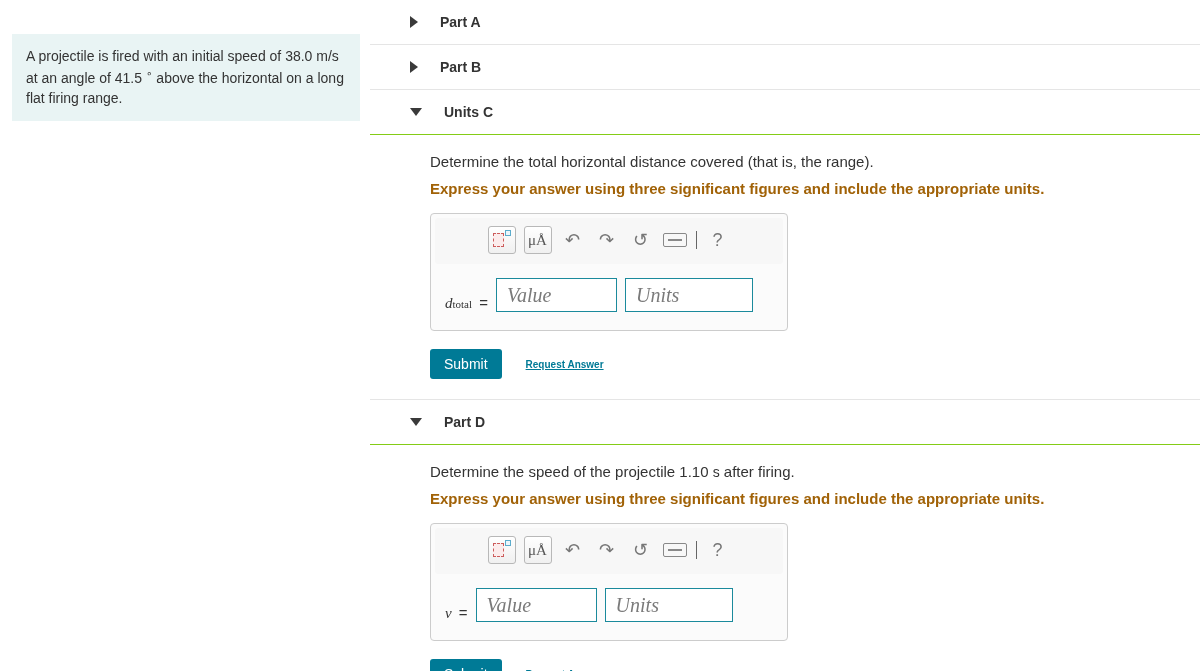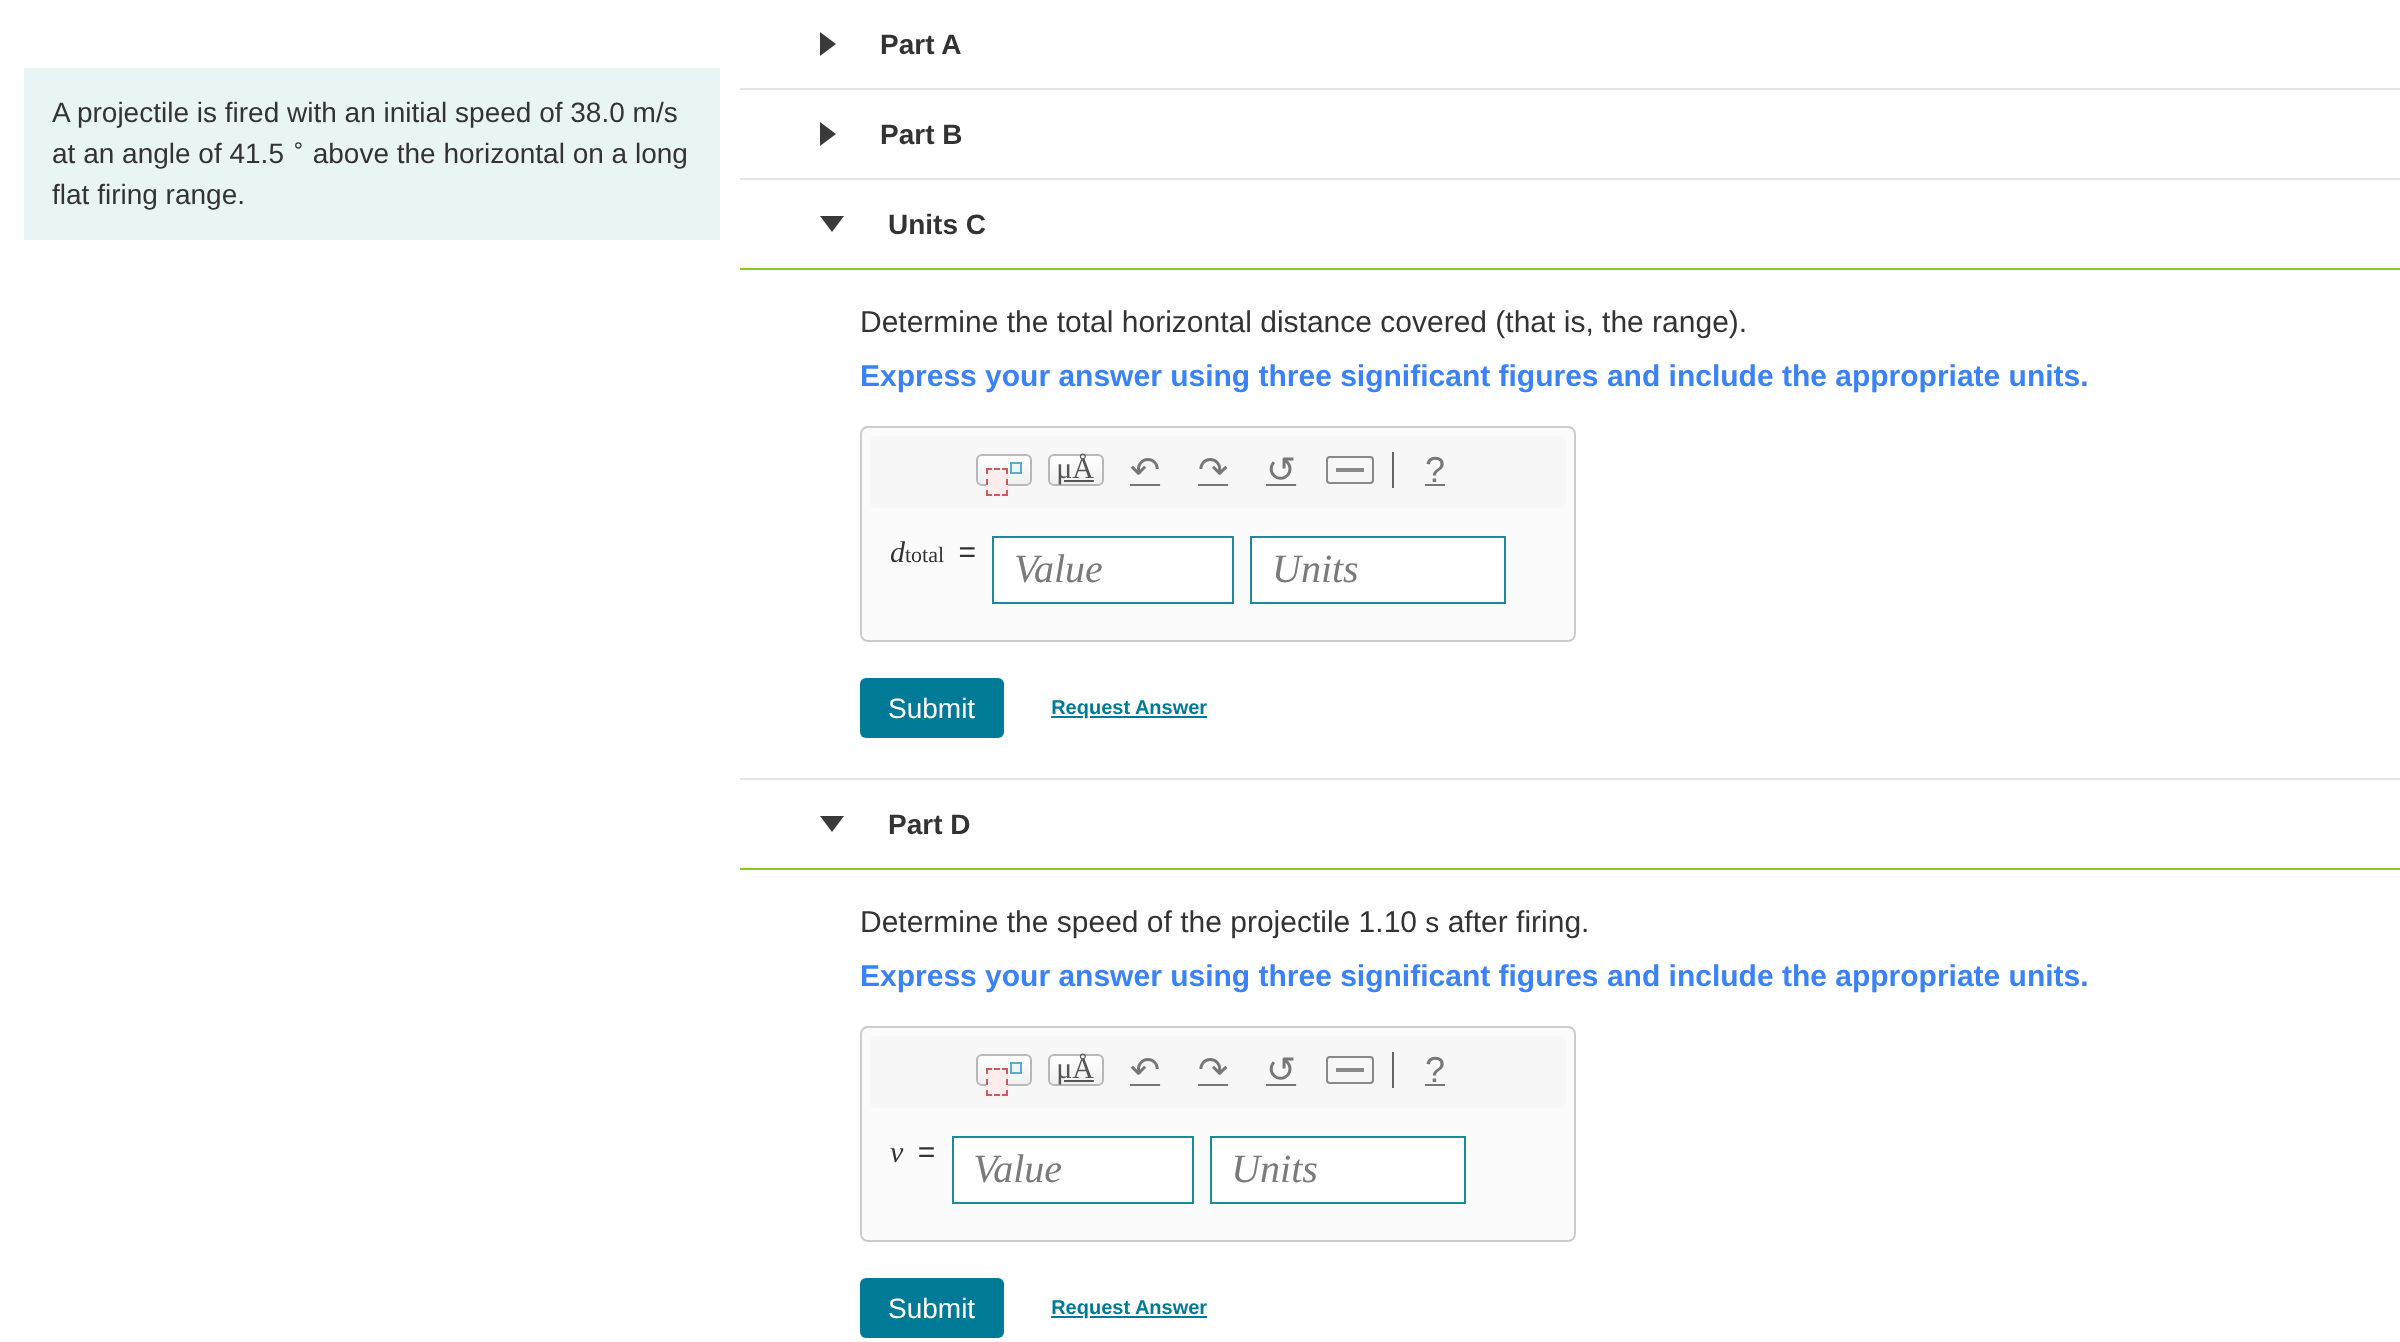--- a/index.html
+++ b/index.html
@@ -53,47 +53,46 @@
     border-left: 6px solid transparent;
     border-right: 6px solid transparent;
     border-top: 8px solid #3a3a3a;
   }
   .part-title { font-weight: bold; color: #333; }
   .part-body {
     padding: 18px 30px 20px 60px;
     border-top: 1px solid #84cc16;
   }
   .question { font-size: 15px; color: #333; margin-bottom: 10px; }
-  .instruction { font-weight: bold; font-size: 15px; color: #3b82f6; margin-bottom: 16px; }
+  .instruction { font-weight: bold; font-size: 15px; color: #a16207; margin-bottom: 16px; }
   .answer-panel {
     border: 1px solid #cccccc;
     border-radius: 4px;
     background: #fbfbfb;
     width: 358px;
     padding: 4px;
   }
   .toolbar {
     display: flex;
     align-items: center;
     justify-content: center;
     gap: 8px;
     padding: 8px 4px 10px 4px;
     background: #f7f7f7;
     border-radius: 3px;
   }
   .tb-btn {
-    width: 28px; height: 16px;
+    width: 28px; height: 28px;
     border: 1px solid #b8b8b8;
     border-radius: 3px;
     background: linear-gradient(#fff,#f0f0f0);
     display: flex; align-items: center; justify-content: center;
     font-size: 14px;
     color: #555;
     cursor: pointer;
-    text-decoration: underline;
   }
   .tb-btn.plain {
     border: none;
     background: none;
     font-size: 18px;
     color: #777;
     width: 26px;
   }
   .tb-btn.tmpl {
     position: relative;
@@ -108,21 +107,21 @@
   .mu-a { font-family: Georgia, serif; font-size: 15px; position: relative; }
   .tb-kb {
     width: 24px; height: 14px;
     border: 1px solid #888; border-radius: 2px;
     display: flex; align-items: center; justify-content: center;
   }
   .tb-kb::after { content: ""; display: block; width: 14px; height: 2px; background: #888; }
   .tb-sep { width: 1px; height: 18px; background: #666; }
   .answer-row {
     display: flex;
-    align-items: flex-start;
+    align-items: flex-end;
     padding: 14px 10px 14px 10px;
     gap: 8px;
   }
   .var-label {
     font-family: Georgia, "Times New Roman", serif;
     font-style: italic;
     font-size: 15px;
     color: #333;
     white-space: nowrap;
   }

